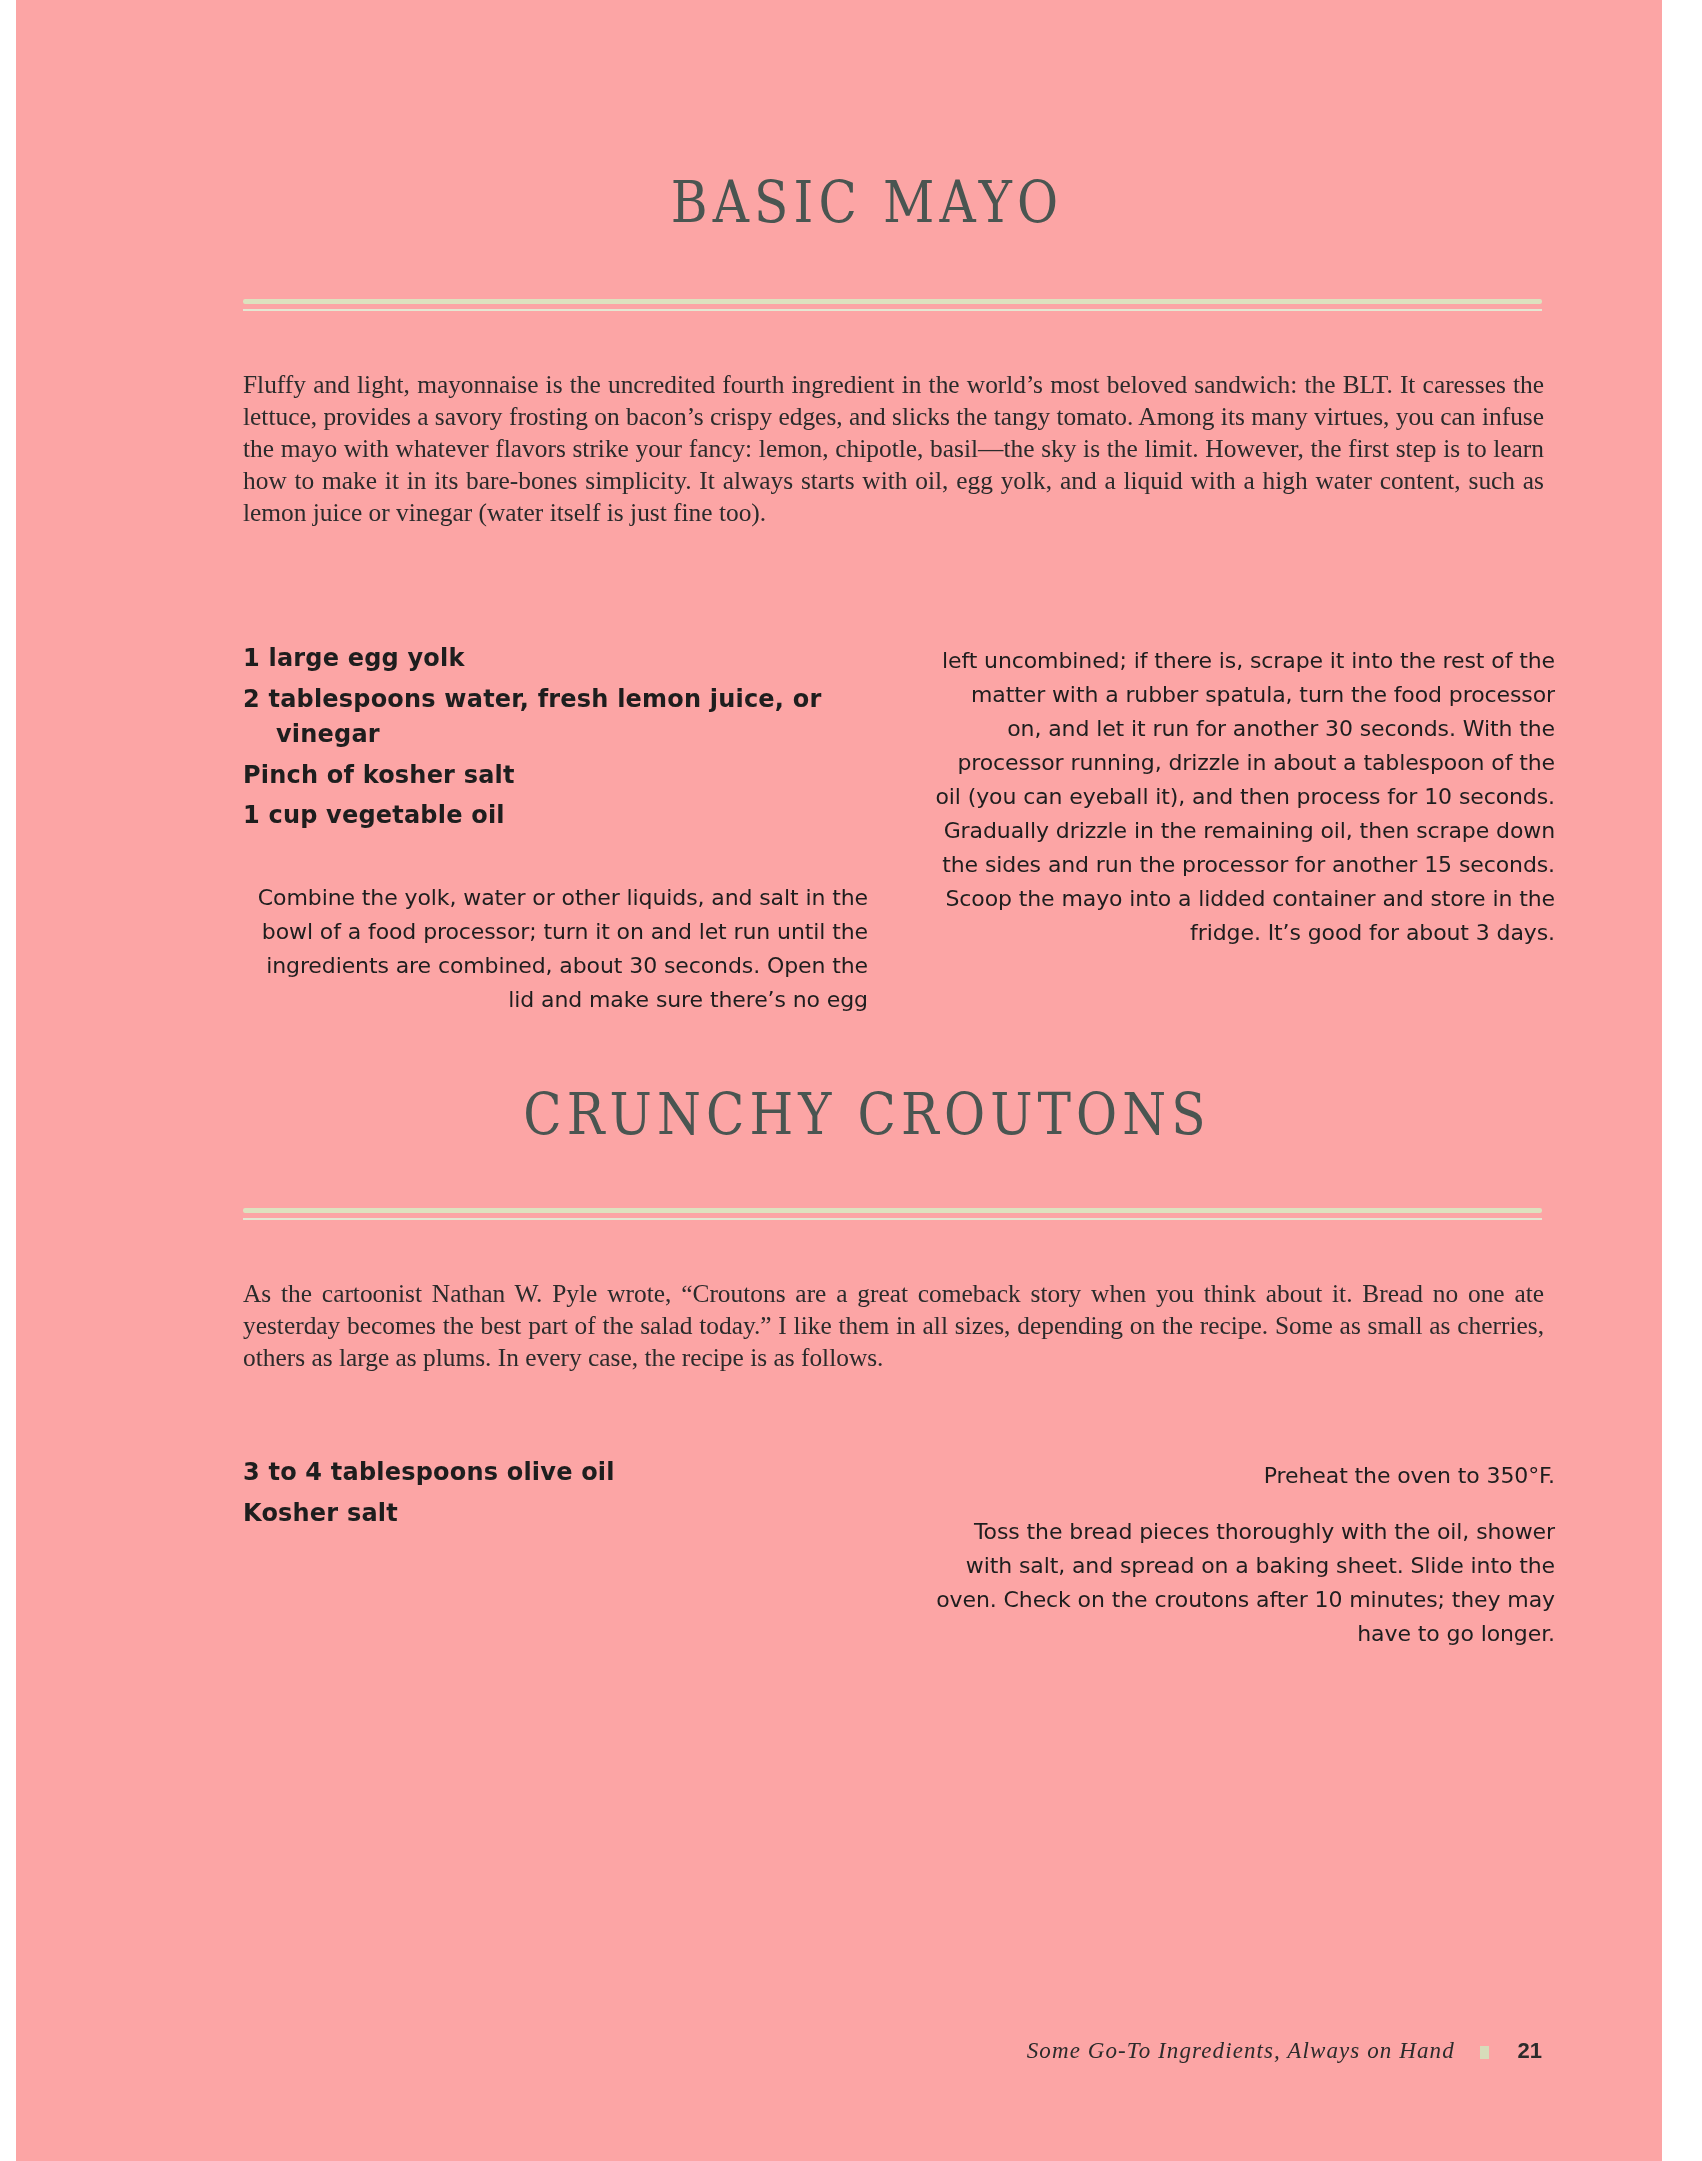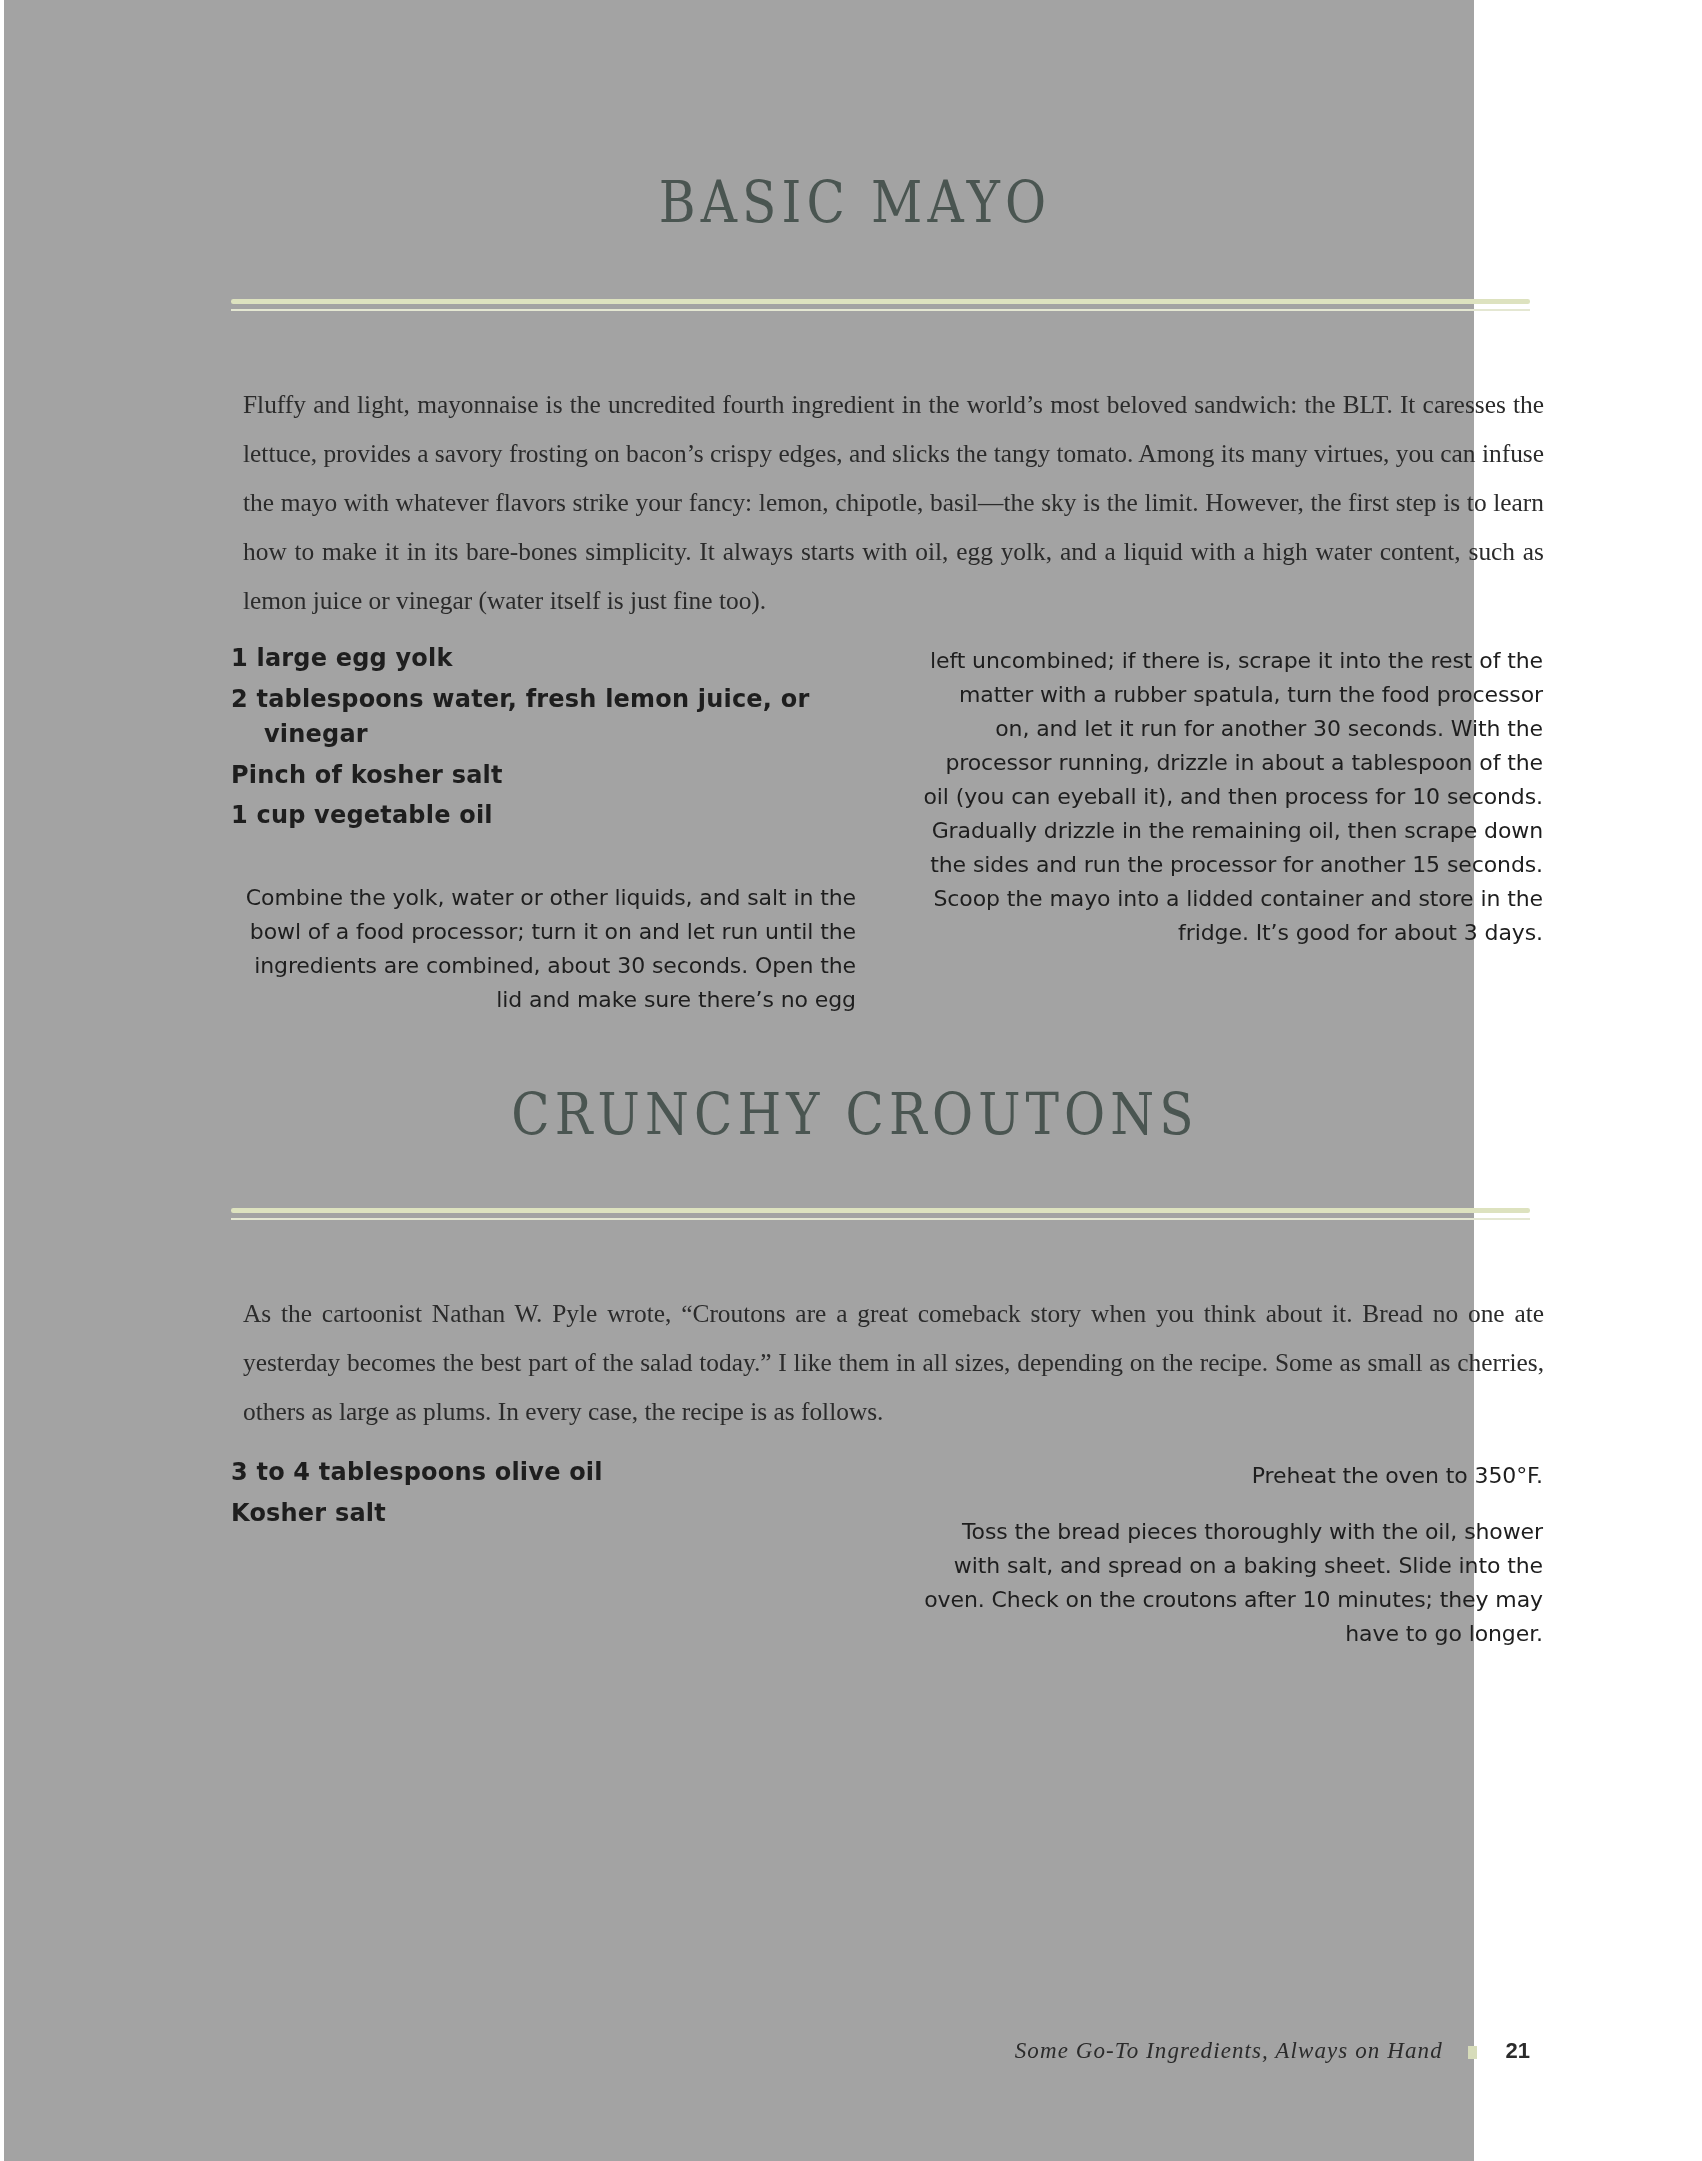--- a/index.html
+++ b/index.html
@@ -1,34 +1,34 @@
 <!DOCTYPE html>
 <html style="font-size:11.6px"><head>
 <meta charset="utf-8">
 <style>
   html, body { margin:0; padding:0; background:#ffffff; }
   body { width:1702px; height:2161px; position:relative; overflow:hidden; color:#222; }
-  .page { position:absolute; left:4px; top:0; width:1470px; height:2161px; background:#a3a3a3; }
+  .page { position:absolute; left:16px; top:0; width:1646px; height:2161px; background:#fca5a5; }
   .title {
     position:absolute; left:0; width:1702px; text-align:center;
     font-family:"DejaVu Serif", "Liberation Serif", serif;
     font-weight:normal; color:#4a5551; letter-spacing:5.8px; margin:0;
     transform:scaleX(0.88); transform-origin:center;
   }
   .t1 { top:169px; font-size:57px; }
   .t2 { top:1081px; font-size:57px; }
   .rule { position:absolute; left:227px; width:1299px; }
   .rule .a { height:5.1px; background:#dde2bf; border-radius:2.2px; }
   .rule .b { height:2.2px; background:#e4e7d2; margin-top:5.1px; }
   .r1 { top:299px; }
   .r2 { top:1208px; }
   .intro {
-    position:absolute; left:227px; width:1301px; margin:12px;
+    position:absolute; left:227px; width:1301px; margin:0;
     font-family:"Liberation Serif", "DejaVu Serif", serif;
-    font-size:25.4px; line-height:49px; color:#2b2b2b; text-align:justify;
+    font-size:25.4px; line-height:32px; color:#2b2b2b; text-align:justify;
   }
   .i1 { top:368px; }
   .i2 { top:1277px; }
   .col { position:absolute; font-family:"DejaVu Sans", "Liberation Sans", sans-serif; color:#1e1e1e; }
   .left1 { left:227px; top:641px; width:625px; }
   .right1 { left:914px; top:644px; width:625px; }
   .left2 { left:227px; top:1455px; width:625px; }
   .right2 { left:914px; top:1459px; width:625px; }
   .ing { font-weight:bold; font-size:24px; line-height:35px; margin:0 0 5.8px 0; padding-left:33px; text-indent:-33px; letter-spacing:0.2px; }
   .body { font-size:22px; line-height:34px; margin:0; letter-spacing:-0.1px;text-align:right; }

